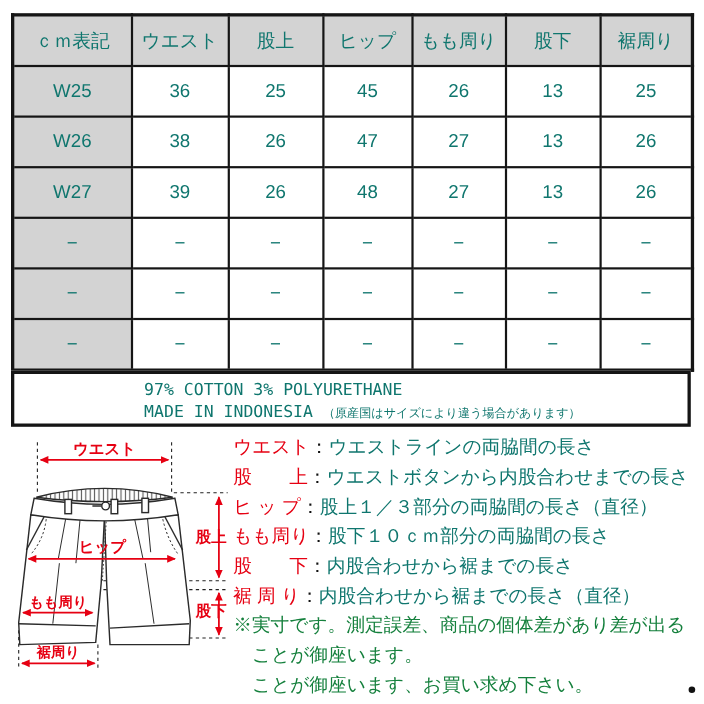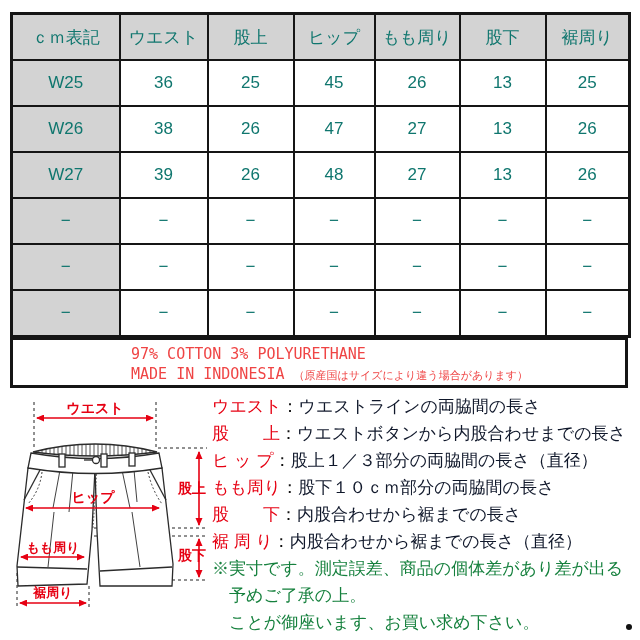--- a/index.html
+++ b/index.html
@@ -11,34 +11,34 @@
               table-layout:fixed;background:#fff;border:3px solid #151515;}
   .size-table th,.size-table td{border:2px solid #151515;text-align:center;vertical-align:middle;
               height:44px;padding:0;font-size:17px;font-weight:400;color:#0f766e;}
   .size-table thead th{background:#d3d3d3;}
   .size-table td.rowlabel{background:#d3d3d3;}
 
   
   .fabric-box{position:absolute;left:10px;top:337px;width:618px;height:51px;box-sizing:border-box;
               border:3px solid #151515;background:#fff;padding:4px 0 0 118px;
               font-family:"DejaVu Sans Mono","Liberation Mono",monospace;
-              font-size:15px;line-height:20px;color:#ef4444;white-space:nowrap;}
+              font-size:15px;line-height:20px;color:#0f766e;white-space:nowrap;}
   .fabric-note{font-size:11px;font-family:"Liberation Sans",sans-serif;letter-spacing:0;margin-top:42px;}
 
   
   .diagram{position:absolute;left:0;top:390px;width:212px;height:250px;}
   .diagram svg{display:block;}
   .red-label{fill:#e60012;font-family:"Liberation Sans",sans-serif;font-weight:bold;}
 
   
   .legend{position:absolute;left:212px;top:393px;width:428px;font-size:17px;line-height:27px;}
   .legend .line{white-space:nowrap;height:27px;}
   .legend .term{color:#e60012;white-space:pre;}
   .legend .sep{color:#111;}
-  .legend .desc{color:#0f172a;}
+  .legend .desc{color:#0f766e;}
   .note{color:#15803d;}
   .note.indent{padding-left:17px;}
 
   .end-dot{position:absolute;left:626px;top:624px;width:6px;height:6px;border-radius:50%;background:#111;}
 </style>
 </head>
 <body>
 
 <div class="page">
 
@@ -197,18 +197,18 @@
   </div>
 
   <div class="legend">
       <div class="line"><span class="term">ウエスト</span><span class="sep">：</span><span class="desc">ウエストラインの両脇間の長さ</span></div>
       <div class="line"><span class="term">股　　上</span><span class="sep">：</span><span class="desc">ウエストボタンから内股合わせまでの長さ</span></div>
       <div class="line"><span class="term">ヒ ッ プ</span><span class="sep">：</span><span class="desc">股上１／３部分の両脇間の長さ（直径）</span></div>
       <div class="line"><span class="term">もも周り</span><span class="sep">：</span><span class="desc">股下１０ｃｍ部分の両脇間の長さ</span></div>
       <div class="line"><span class="term">股　　下</span><span class="sep">：</span><span class="desc">内股合わせから裾までの長さ</span></div>
       <div class="line"><span class="term">裾 周 り</span><span class="sep">：</span><span class="desc">内股合わせから裾までの長さ（直径）</span></div>
       <div class="line note">※実寸です。測定誤差、商品の個体差があり差が出る</div>
-      <div class="line note indent">予めご了承の上。</div>
+      <div class="line note indent">ことが御座います。</div>
       <div class="line note indent">ことが御座います、お買い求め下さい。</div>
     </div>
 
   <div class="end-dot"></div>
 </div>
 
 </body></html>

